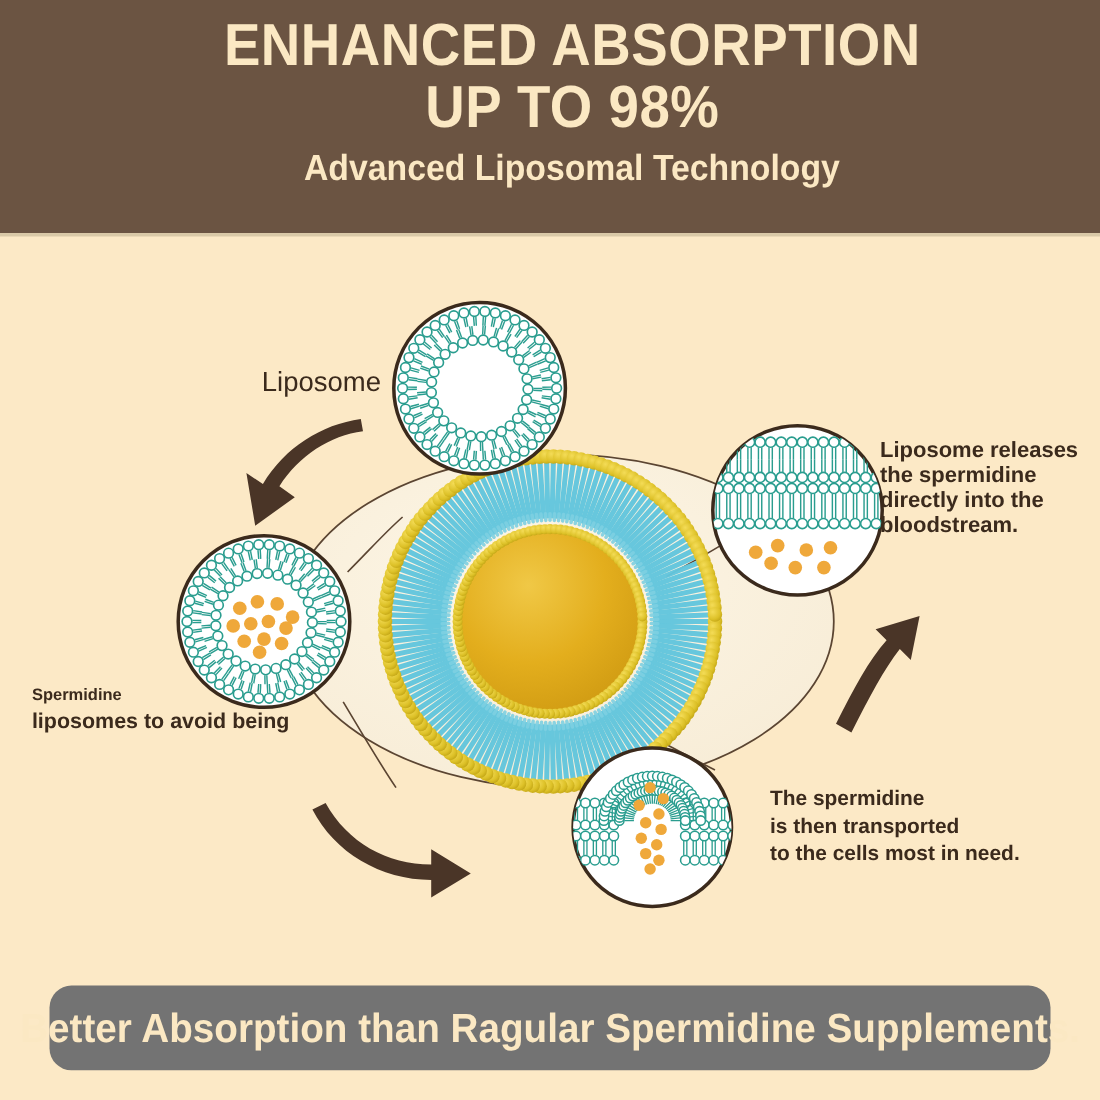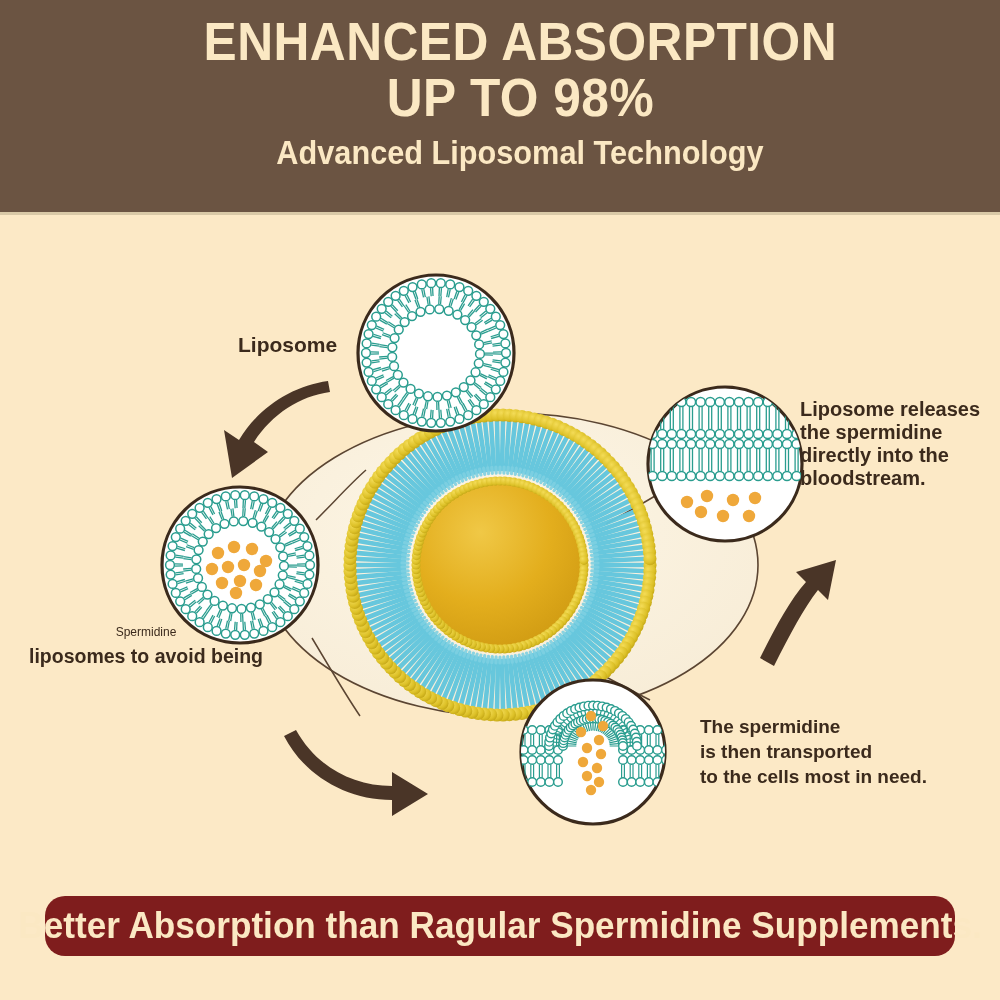--- a/index.html
+++ b/index.html
@@ -38,38 +38,38 @@
     font-size:33px;
     font-weight:bold;
     margin-top:9px;
     white-space:nowrap;
     transform:scaleX(0.93);
   }
   .hdr-rule{position:absolute;left:0;top:212px;width:1000px;height:3px;background:#d9c9a7;}
 
   
   .banner{
-    position:absolute;left:45px;top:896px;width:910px;height:60px;
-    background:#7f1d1d;border-radius:20px;
+    position:absolute;left:45px;top:896px;width:910px;height:77px;
+    background:#737373;border-radius:20px;
     display:flex;align-items:center;justify-content:center;
   }
   .banner-text{
     color:#fbe8c3;font-size:37px;font-weight:bold;
     white-space:nowrap;letter-spacing:0px;
     transform:scaleX(0.95);
   }
 
   
   .txt{position:absolute;color:#3b2a1c;}
   .txt .ln{display:block;white-space:nowrap;}
 
-  #label-liposome{left:238px;top:333px;font-size:21px;font-weight:bold;color:#3b2a1c;}
+  #label-liposome{left:238px;top:333px;font-size:25px;font-weight:normal;color:#3b2a1c;}
 
   #text-spermidine{left:29px;top:620px;font-size:19.5px;line-height:24px;font-weight:bold;}
-  #text-spermidine .hd{font-weight:normal;font-size:12px;text-align:center;}
+  #text-spermidine .hd{font-weight:bold;font-size:15px;}
 
   #text-release{left:800px;top:398px;font-size:20px;line-height:23px;font-weight:bold;}
   #text-transport{left:700px;top:714px;font-size:19px;line-height:25px;font-weight:bold;}
 
   
   #art{position:absolute;left:0;top:0;width:1000px;height:1000px;}
 </style>
 </head>
 <body>
 

